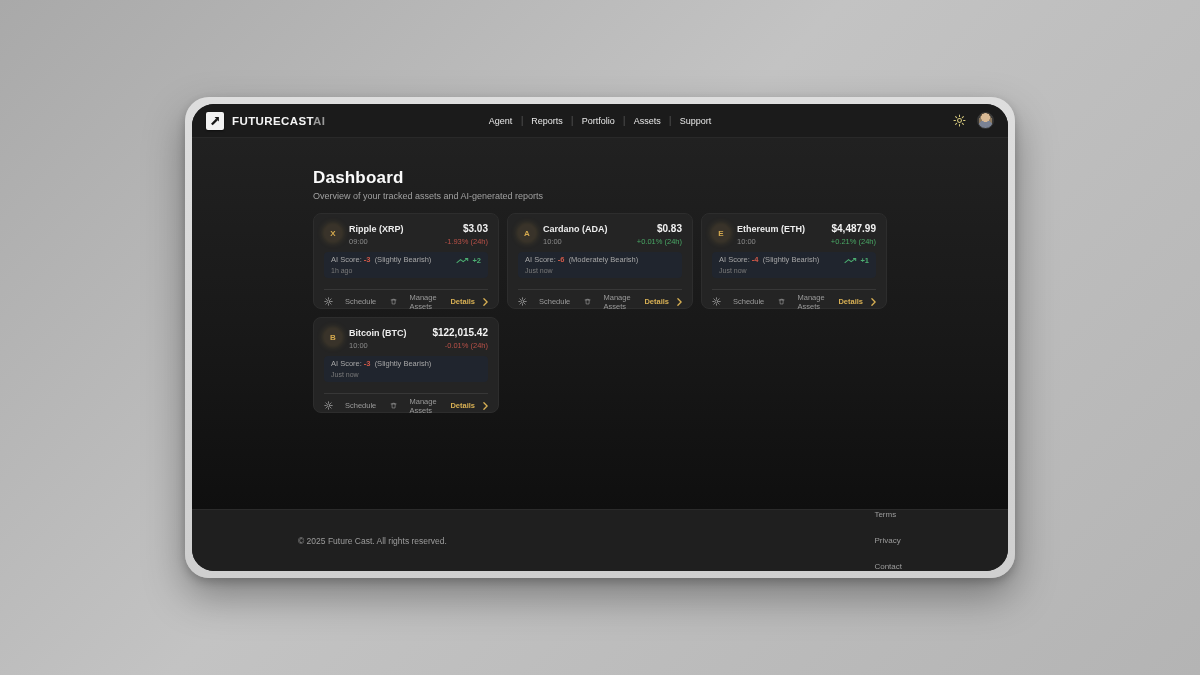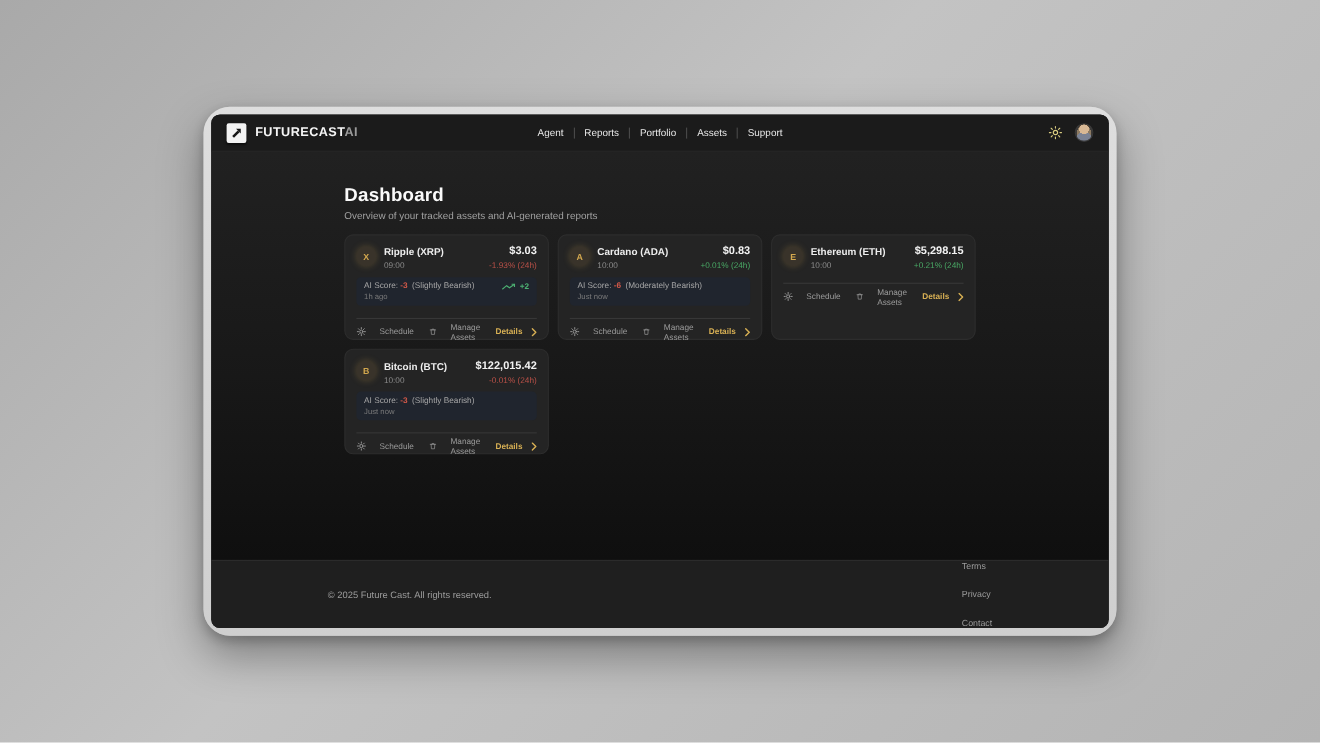--- a/index.html
+++ b/index.html
@@ -4,21 +4,21 @@
 <style>
   * { margin:0; padding:0; box-sizing:border-box; }
   html,body { width:1200px; height:675px; overflow:hidden;
     font-family:"Liberation Sans","DejaVu Sans",sans-serif; }
   body { background:linear-gradient(135deg,#a9a9a9 0%,#c3c3c3 45%,#b4b4b4 100%); position:relative; }
 
   
   .frame { position:absolute; left:185px; top:97px; width:830px; height:481px;
     background:linear-gradient(180deg,#dedede,#cfcfcf); border-radius:24px; padding:7px;
     box-shadow:0 18px 40px rgba(0,0,0,.35), 0 4px 10px rgba(0,0,0,.2); }
-  .screen { width:100%; height:100%; border-radius:8px; overflow:hidden;
+  .screen { width:100%; height:100%; border-radius:22px; overflow:hidden;
     display:flex; flex-direction:column; background:#151515; }
 
   
   .hdr { height:34px; flex:0 0 34px; background:#1b1b1b; border-bottom:1px solid #292929;
     display:flex; align-items:center; padding:0 14px; position:relative; }
   .brand { display:flex; align-items:center; gap:8px; cursor:pointer; }
   .logo-sq { width:18px; height:18px; background:#f2f2f2; border-radius:2px; display:flex;
     align-items:center; justify-content:center; box-shadow:0 1px 2px rgba(0,0,0,.5); }
   .brand-text { font-size:11.5px; font-weight:800; color:#f5f5f5; letter-spacing:.4px; }
   .brand-text .sfx { color:#9a9a9a; }
@@ -219,22 +219,35 @@
         </div>
 
         <div class="card">
           <div class="card-head">
             <span class="asset-icon">E</span>
             <span>
               <div class="asset-name">Ethereum (ETH)</div>
               <div class="asset-time">10:00</div>
             </span>
             <span class="head-right">
-              <div class="price">$5,298.15</div>
+              <div class="price">$4,487.99</div>
               <div class="change up">+0.21% (24h)</div>
+            </span>
+          </div>
+          <div class="ai-box">
+            <span>
+              <div class="ai-l1"><span>AI Score:</span><span class="ai-score">-4</span> <span>(Slightly Bearish)</span></div>
+              <div class="ai-updated">Just now</div>
+            </span>
+            <span class="trend">
+              <svg width="13" height="8" viewBox="0 0 20 12" fill="none" stroke="#4caf72" stroke-width="1.6">
+                  <path d="M1 9 L7 4 L11 7 L18 2"></path>
+                  <path d="M14 2 L18 2 L18 6" fill="none"></path>
+                </svg>
+              <span>+1</span>
             </span>
           </div>
           <div class="divider"></div>
           <div class="actions">
             <span class="action">
               <svg width="9" height="9" viewBox="0 0 16 16" fill="none" stroke="#9a9a9a" stroke-width="1.5" stroke-linecap="round">
                   <circle cx="8" cy="8" r="2.6"></circle>
                   <path d="M8 1.4v2M8 12.6v2M1.4 8h2M12.6 8h2M3.3 3.3l1.4 1.4M11.3 11.3l1.4 1.4M12.7 3.3l-1.4 1.4M4.7 11.3l-1.4 1.4"></path>
                 </svg>
               <span>Schedule</span>

